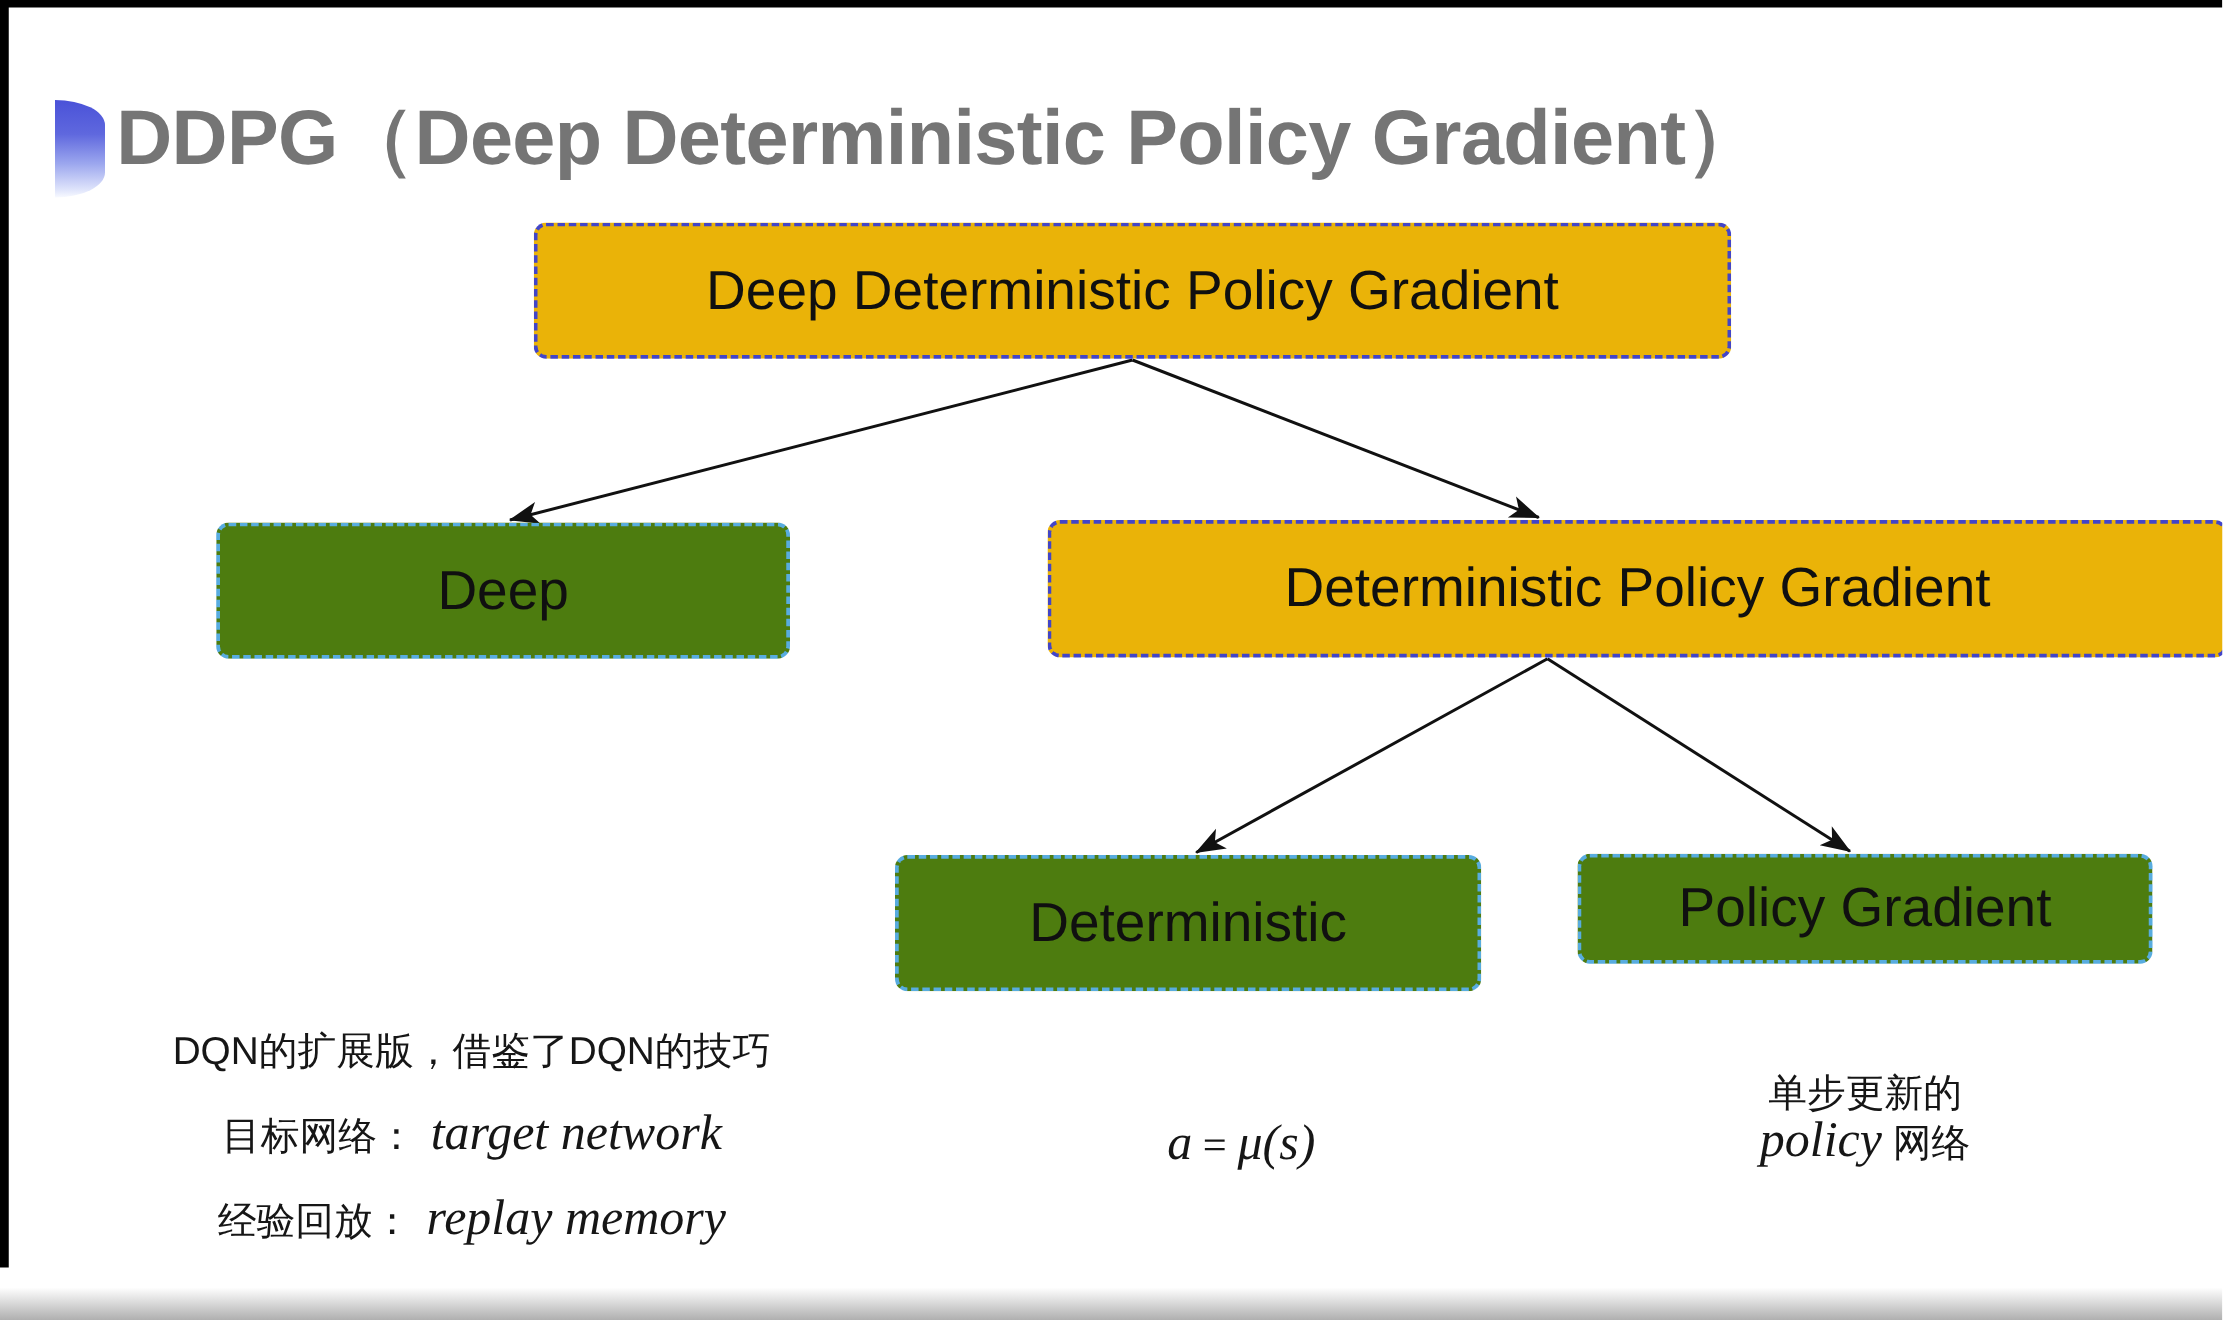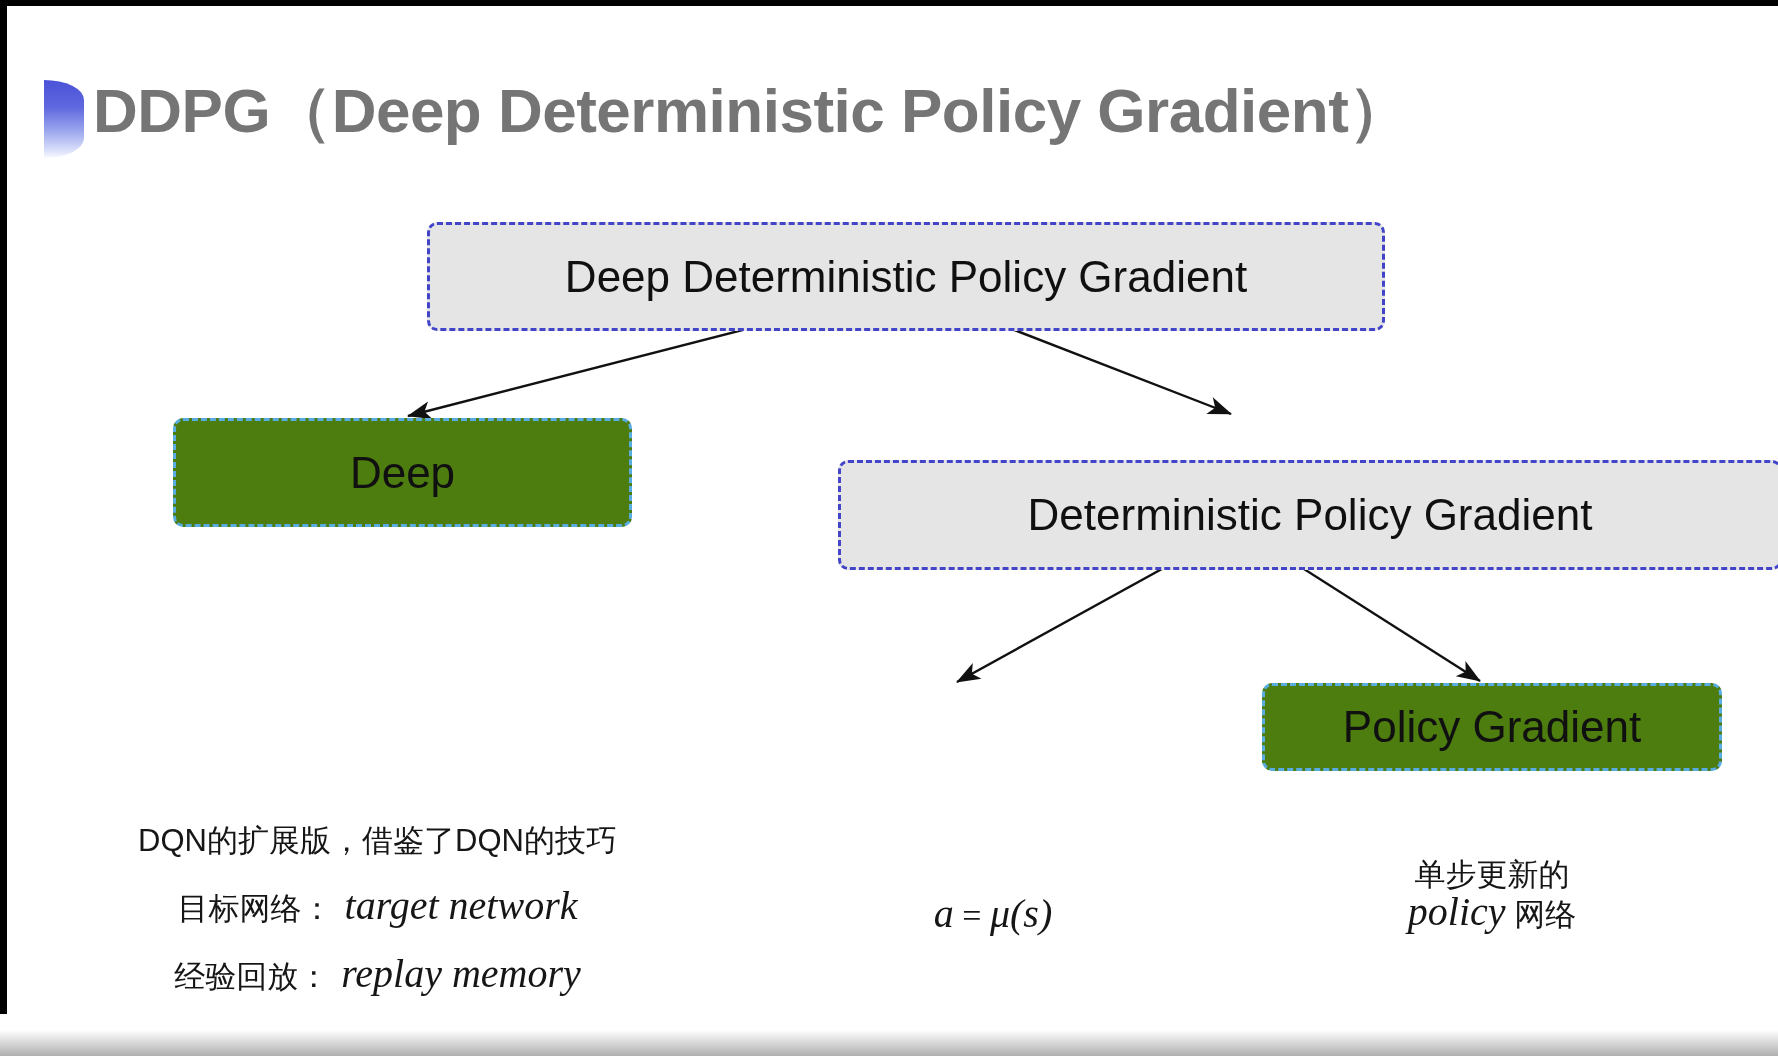--- a/index.html
+++ b/index.html
@@ -30,21 +30,21 @@
     position:absolute; left:93px; top:80px;
     font-size:62px; line-height:62px; letter-spacing:-0.5px;
     color:#757575; white-space:nowrap;
   }
 
   
   .node {
     position:absolute; display:flex; align-items:center; justify-content:center;
     border-radius:10px; font-size:44px; color:#101010; white-space:nowrap;
   }
-  .node.purple { background:#e5e5e5; border:3px dashed #4245c8;margin-top:44px; }
+  .node.purple { background:#eab308; border:3px dashed #4245c8; }
   .node.cyan   { background:#4d7c0f; border:3px dashed #58acdf; }
   .node-root { left:427px;  top:178px; width:958px; height:109px; }
   .node-deep { left:173px;  top:418px; width:459px; height:109px; }
   .node-dpg  { left:838px;  top:416px; width:944px; height:110px; }
   .node-det  { left:716px;  top:684px; width:469px; height:109px; }
   .node-pg   { left:1262px; top:683px; width:460px; height:88px; }
 
   .arrows { position:absolute; left:0; top:0; width:1778px; height:1056px; pointer-events:none; }
 
   
@@ -86,20 +86,23 @@
 
   <div class="node purple node-root">
     <span>Deep Deterministic Policy Gradient</span>
   </div>
   <div class="node cyan node-deep">
     <span>Deep</span>
   </div>
   <div class="node purple node-dpg">
     <span>Deterministic Policy Gradient</span>
   </div>
+  <div class="node cyan node-det">
+    <span>Deterministic</span>
+  </div>
   <div class="node cyan node-pg">
     <span>Policy Gradient</span>
   </div>
 
   <div class="note-line note-l1">DQN的扩展版，借鉴了DQN的技巧</div>
   <div class="note-line note-l2">
     <span>目标网络：</span><span class="serif-it gap-left">target network</span>
   </div>
   <div class="note-line note-l3">
     <span>经验回放：</span><span class="serif-it gap-left">replay memory</span>

